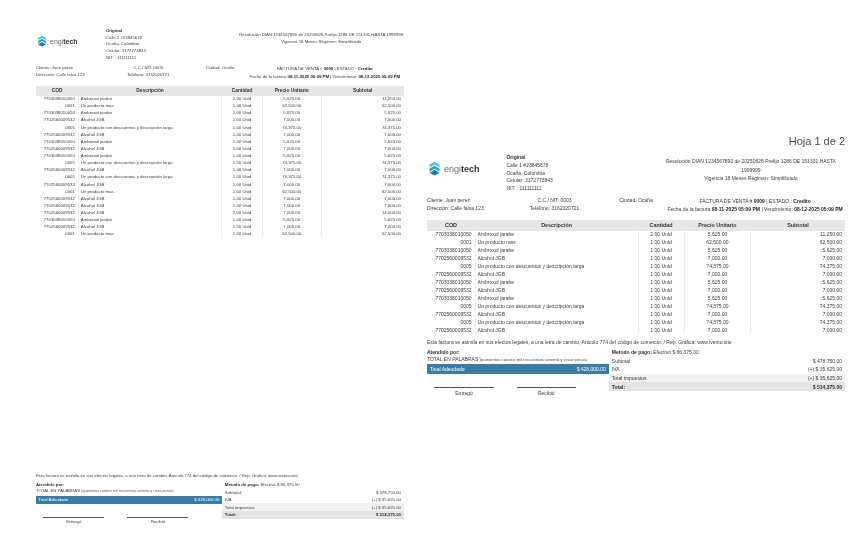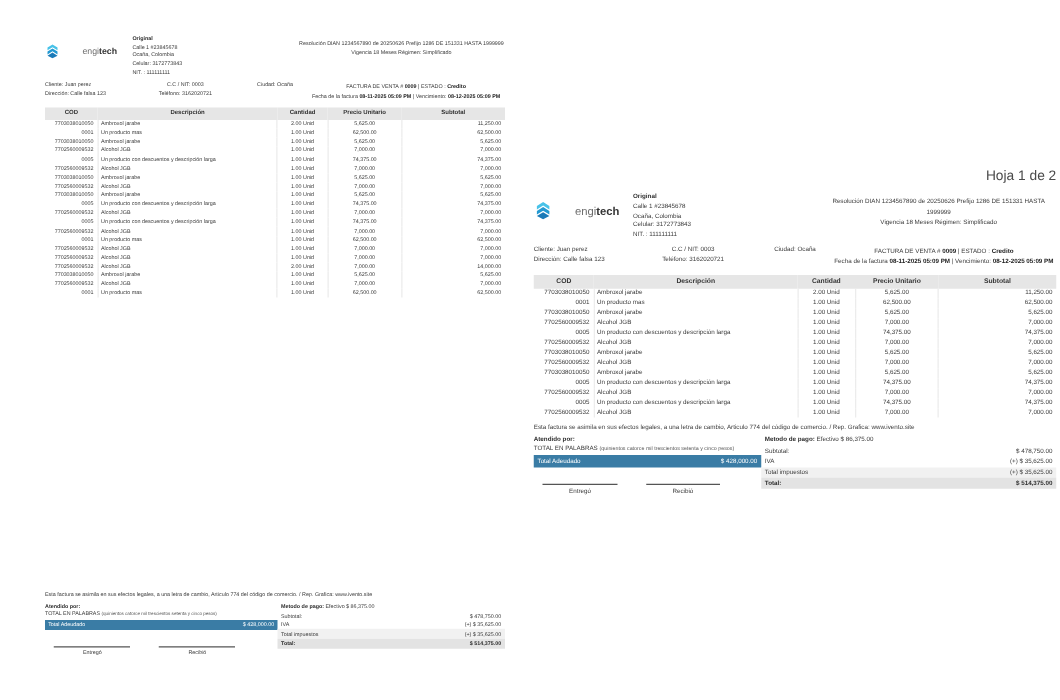--- a/index.html
+++ b/index.html
@@ -8,21 +8,21 @@
 
   .page{position:absolute;background:#fff;}
   .page-a{left:36px;top:28px;width:368px;height:500px;font-size:4.3px;}
   .page-b{left:427px;top:135px;width:418px;font-size:5px;}
 
   .sheet-label{text-align:right;color:#4a4a4a;}
   .page-a .sheet-label{font-size:8.5px;margin-bottom:8px;}
   .page-b .sheet-label{font-size:11px;margin-bottom:7px;}
 
   .head-grid{display:grid;grid-template-columns:19% 36% 45%;align-items:start;}
-  .logo-block{display:flex;align-items:center;gap:18px;margin-top:7px;}
+  .logo-block{display:flex;align-items:center;gap:2px;margin-top:7px;}
   .page-b .logo-block svg{width:15px;height:15px;}
   .logo-text{white-space:nowrap;}
   .page-a .logo-text{font-size:7px;}
   .page-b .logo-text{font-size:9px;}
   .lt1{color:#6b6b6b;}
   .lt2{color:#333;font-weight:bold;}
   .company-block{line-height:1.55;}
   .b{font-weight:bold;color:#2f2f2f;}
   .resolution-block{text-align:center;line-height:1.7;margin-top:3px;}
 

